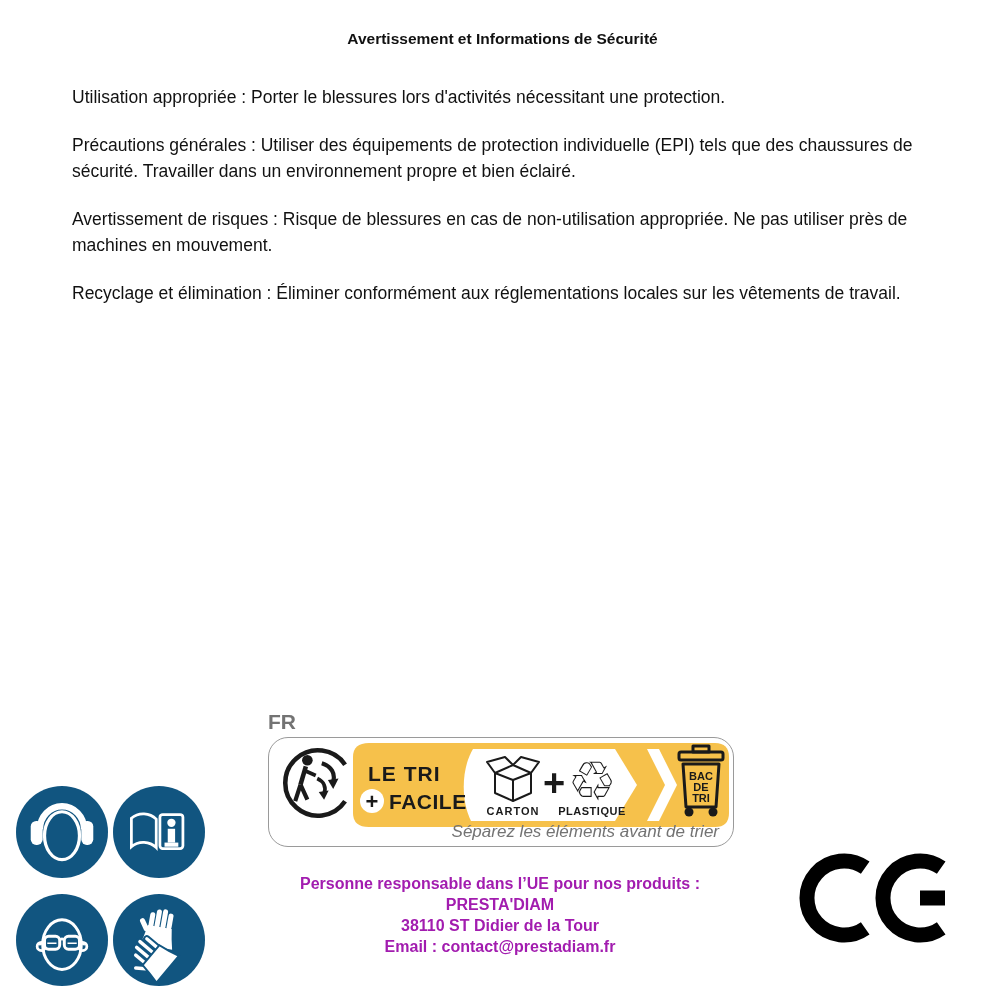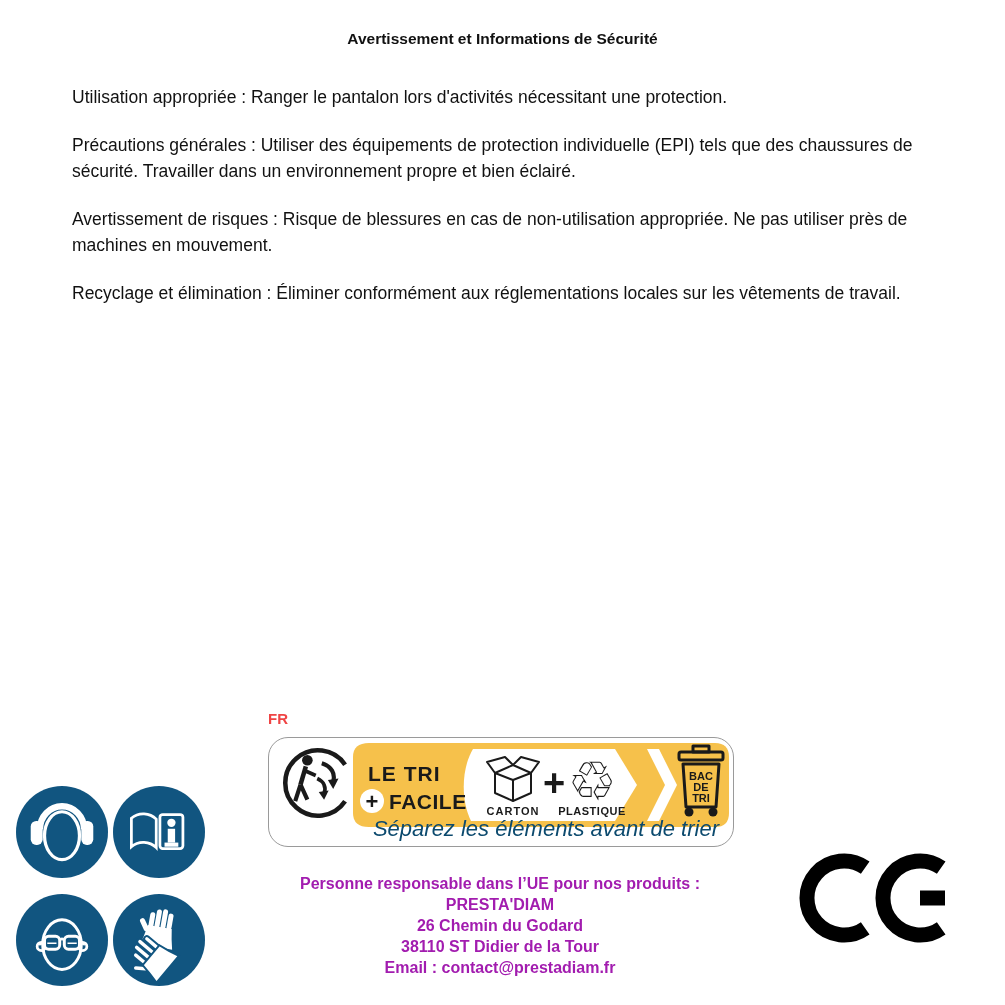--- a/index.html
+++ b/index.html
@@ -17,30 +17,30 @@
 
   
   .icon-grid {
     position:absolute; left:16px; top:786px;
     display:grid; grid-template-columns:92px 92px; grid-auto-rows:92px;
     column-gap:5px; row-gap:16px;
   }
   .icon-grid svg { display:block; }
 
   
-  .fr-code { position:absolute; left:268px; top:710px; font-size:15px; font-weight:bold; color:#ef4444; }
+  .fr-code { position:absolute; left:268px; top:710px; font-size:21px; font-weight:bold; color:#737373; }
   .sorting-label {
     position:absolute; left:268px; top:737px; width:466px; height:110px;
     background:#fff; border:1.5px solid #9a9a9a; border-radius:20px;
   }
   .triman { position:absolute; left:11px; top:7px; }
   .tri-band { position:absolute; left:84px; top:5px; }
   .sorting-instruction {
     position:absolute; right:14px; bottom:4px;
-    font-style:italic; font-size:22px; color:#0c4a6e;
+    font-style:italic; font-size:17px; color:#737373;
   }
 
   
   .responsible {
     position:absolute; left:250px; top:873px; width:500px;
     text-align:center; font-weight:bold; font-size:16px; line-height:21px; color:#a21caf;
   }
 
   .ce-mark { position:absolute; left:796px; top:846px; }
 
@@ -48,21 +48,21 @@
   .recycle-glyph-text { font-family:"DejaVu Sans", sans-serif; }
 </style>
 </head>
 <body>
 
 <div class="page">
 
   <div class="doc-title">Avertissement et Informations de Sécurité</div>
 
   <div class="body-text">
-    <p>Utilisation appropriée : Ranger le pantalon lors d'activités nécessitant une protection.</p>
+    <p>Utilisation appropriée : Porter le blessures lors d'activités nécessitant une protection.</p>
     <p>Précautions générales : Utiliser des équipements de protection individuelle (EPI) tels que des chaussures de sécurité. Travailler dans un environnement propre et bien éclairé.</p>
     <p>Avertissement de risques : Risque de blessures en cas de non-utilisation appropriée. Ne pas utiliser près de machines en mouvement.</p>
     <p>Recyclage et élimination : Éliminer conformément aux réglementations locales sur les vêtements de travail.</p>
   </div>
 
   <div class="icon-grid">
 
     <span>
     <svg width="92" height="92" viewBox="0 0 100 100">
       <circle cx="50" cy="50" r="50" fill="#115580"></circle>
@@ -178,21 +178,20 @@
       <text x="348" y="59" text-anchor="middle" style="font-weight:bold; font-size:11px;" fill="#1a1a1a">TRI</text>
     </svg>
     </span>
 
     <div class="sorting-instruction">Séparez les éléments avant de trier</div>
   </div>
 
   <div class="responsible">
     <div>Personne responsable dans l’UE pour nos produits :</div>
     <div>PRESTA'DIAM</div>
-    <div>26 Chemin du Godard</div>
     <div>38110 ST Didier de la Tour</div>
     <div>Email : contact@prestadiam.fr</div>
   </div>
 
   <span class="ce-mark">
     <svg width="160" height="104" viewBox="0 0 160 104">
       <path d="M69.2,21.7 A37,37 0 1 0 69.2,82.3" fill="none" stroke="#000" stroke-width="15"></path>
       <path d="M145.2,21.7 A37,37 0 1 0 145.2,82.3" fill="none" stroke="#000" stroke-width="15"></path>
       <path d="M124,52 H149" stroke="#000" stroke-width="15"></path>
     </svg>

